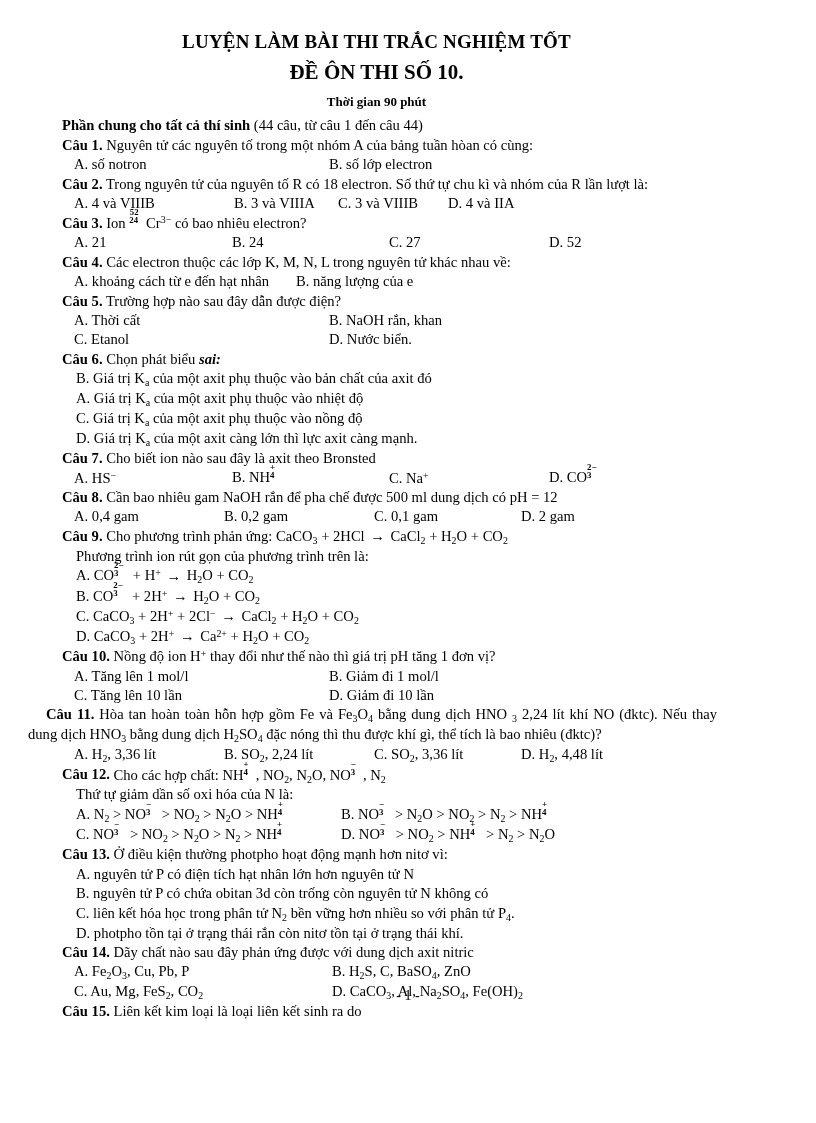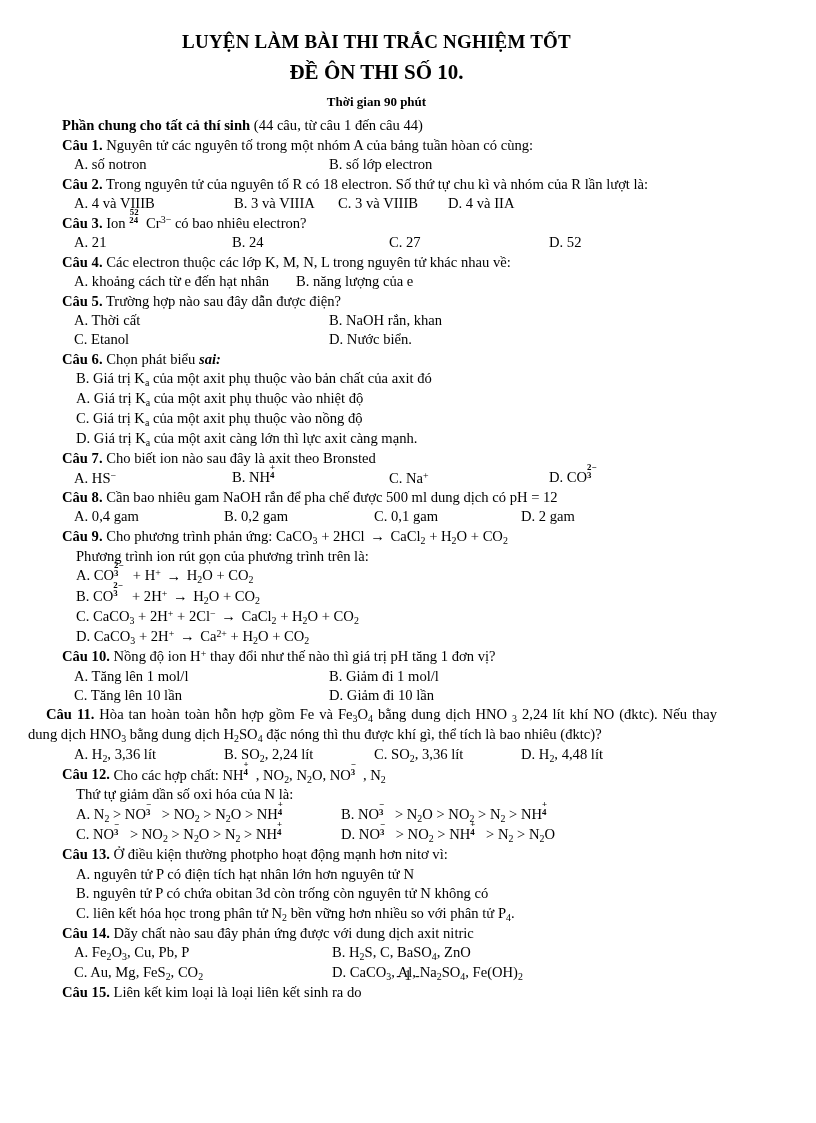--- a/index.html
+++ b/index.html
@@ -308,20 +308,21 @@
       <div class="ans-row indent2">
         <span class="opt q12a">C. NO<span class="stack"><span class="up">−</span><span class="dn">3</span></span> &gt; NO<sub>2</sub> &gt; N<sub>2</sub>O &gt; N<sub>2</sub> &gt; NH<span class="stack"><span class="up">+</span><span class="dn">4</span></span></span><span class="opt">D. NO<span class="stack"><span class="up">−</span><span class="dn">3</span></span> &gt; NO<sub>2</sub> &gt; NH<span class="stack"><span class="up">+</span><span class="dn">4</span></span> &gt; N<sub>2</sub> &gt; N<sub>2</sub>O</span>
       </div>
 
       <div class="q">
         <span class="q-label">Câu 13.</span><span class="q-body"> Ở điều kiện thường photpho hoạt động mạnh hơn nitơ vì:</span>
       </div>
       <div class="ans-row indent2"><span class="opt">A. nguyên tử P có điện tích hạt nhân lớn hơn nguyên tử N</span></div>
       <div class="ans-row indent2"><span class="opt">B. nguyên tử P có chứa obitan 3d còn trống còn nguyên tử N không có</span></div>
       <div class="ans-row indent2"><span class="opt">C. liên kết hóa học trong phân tử N<sub>2</sub> bền vững hơn nhiều so với phân tử P<sub>4</sub>.</span></div>
+      <div class="ans-row indent2"><span class="opt">D. photpho tồn tại ở trạng thái rắn còn nitơ tồn tại ở trạng thái khí.</span></div>
 
       <div class="q">
         <span class="q-label">Câu 14.</span><span class="q-body"> Dãy chất nào sau đây phản ứng được với dung dịch axit nitric</span>
       </div>
       <div class="ans-row">
         <span class="opt q14a">A. Fe<sub>2</sub>O<sub>3</sub>, Cu, Pb, P</span><span class="opt">B. H<sub>2</sub>S, C, BaSO<sub>4</sub>, ZnO</span>
       </div>
       <div class="ans-row">
         <span class="opt q14a">C. Au, Mg, FeS<sub>2</sub>, CO<sub>2</sub></span><span class="opt">D. CaCO<sub>3</sub>, Al, Na<sub>2</sub>SO<sub>4</sub>, Fe(OH)<sub>2</sub></span>
       </div>

